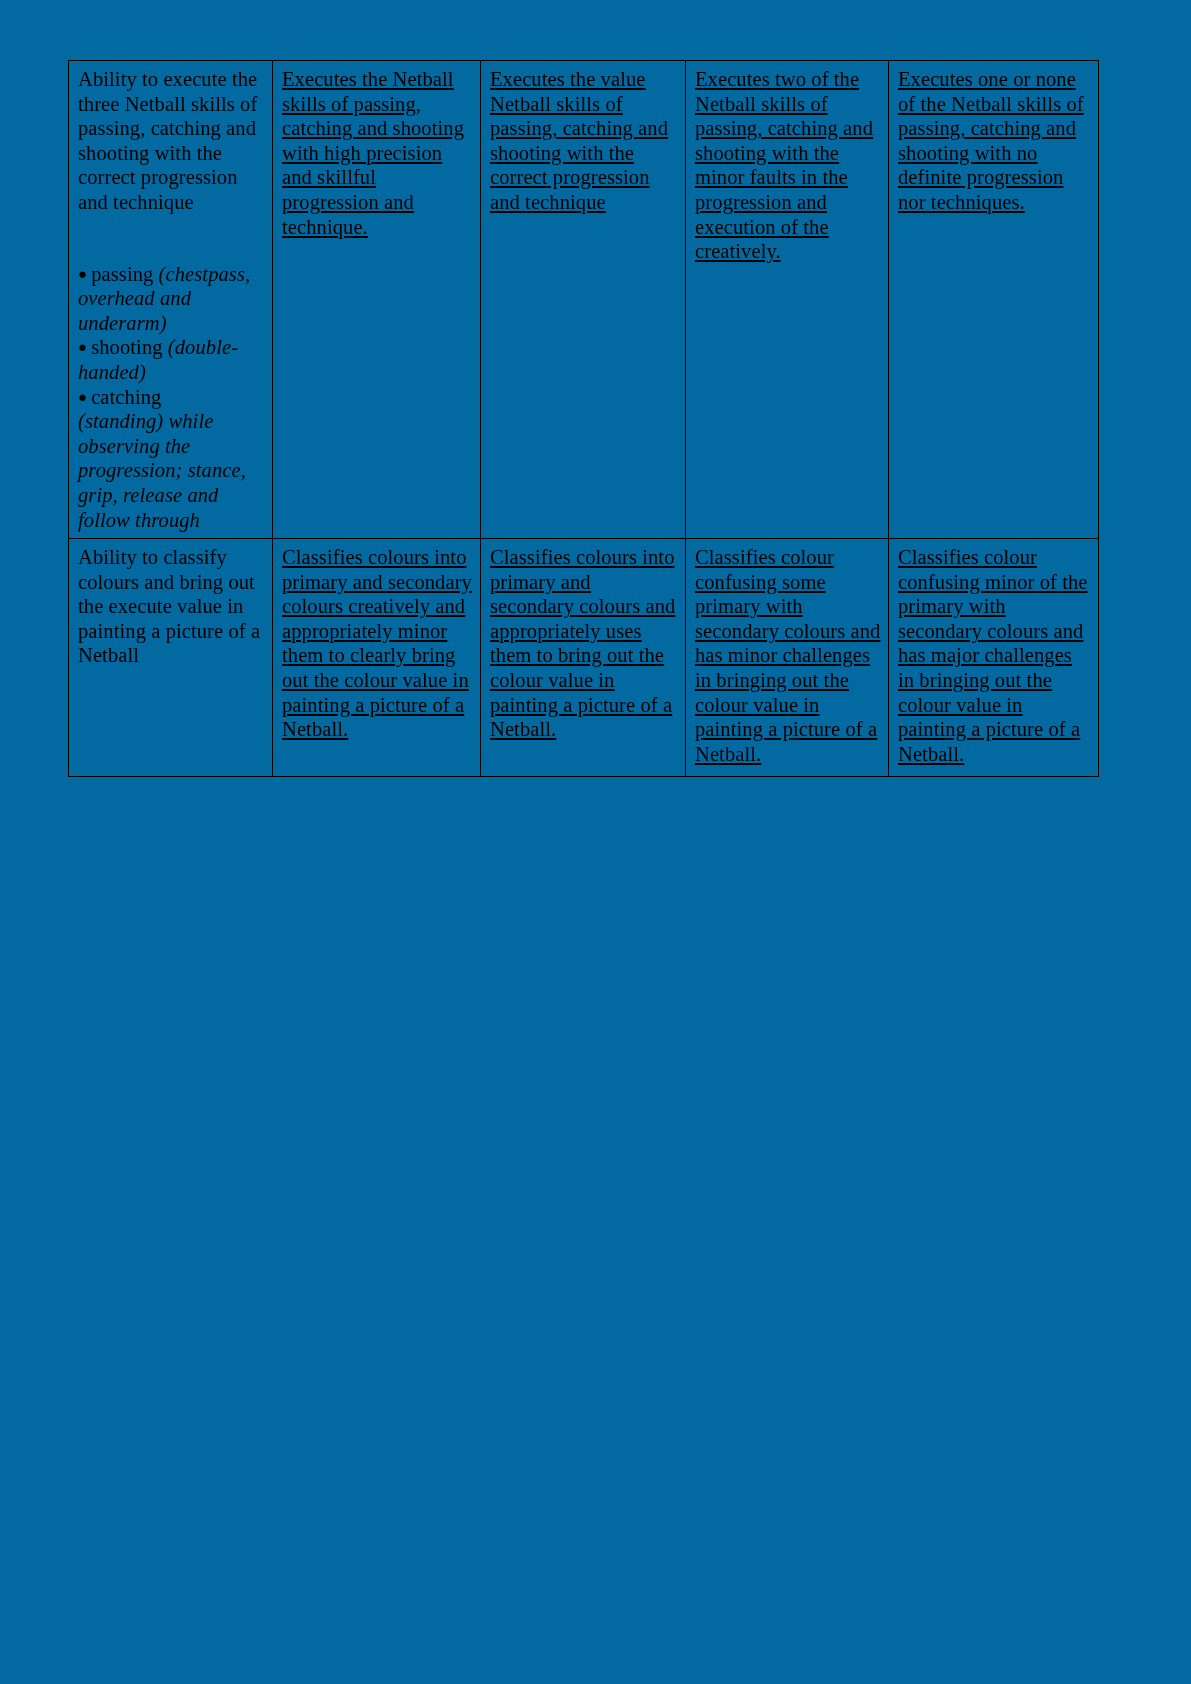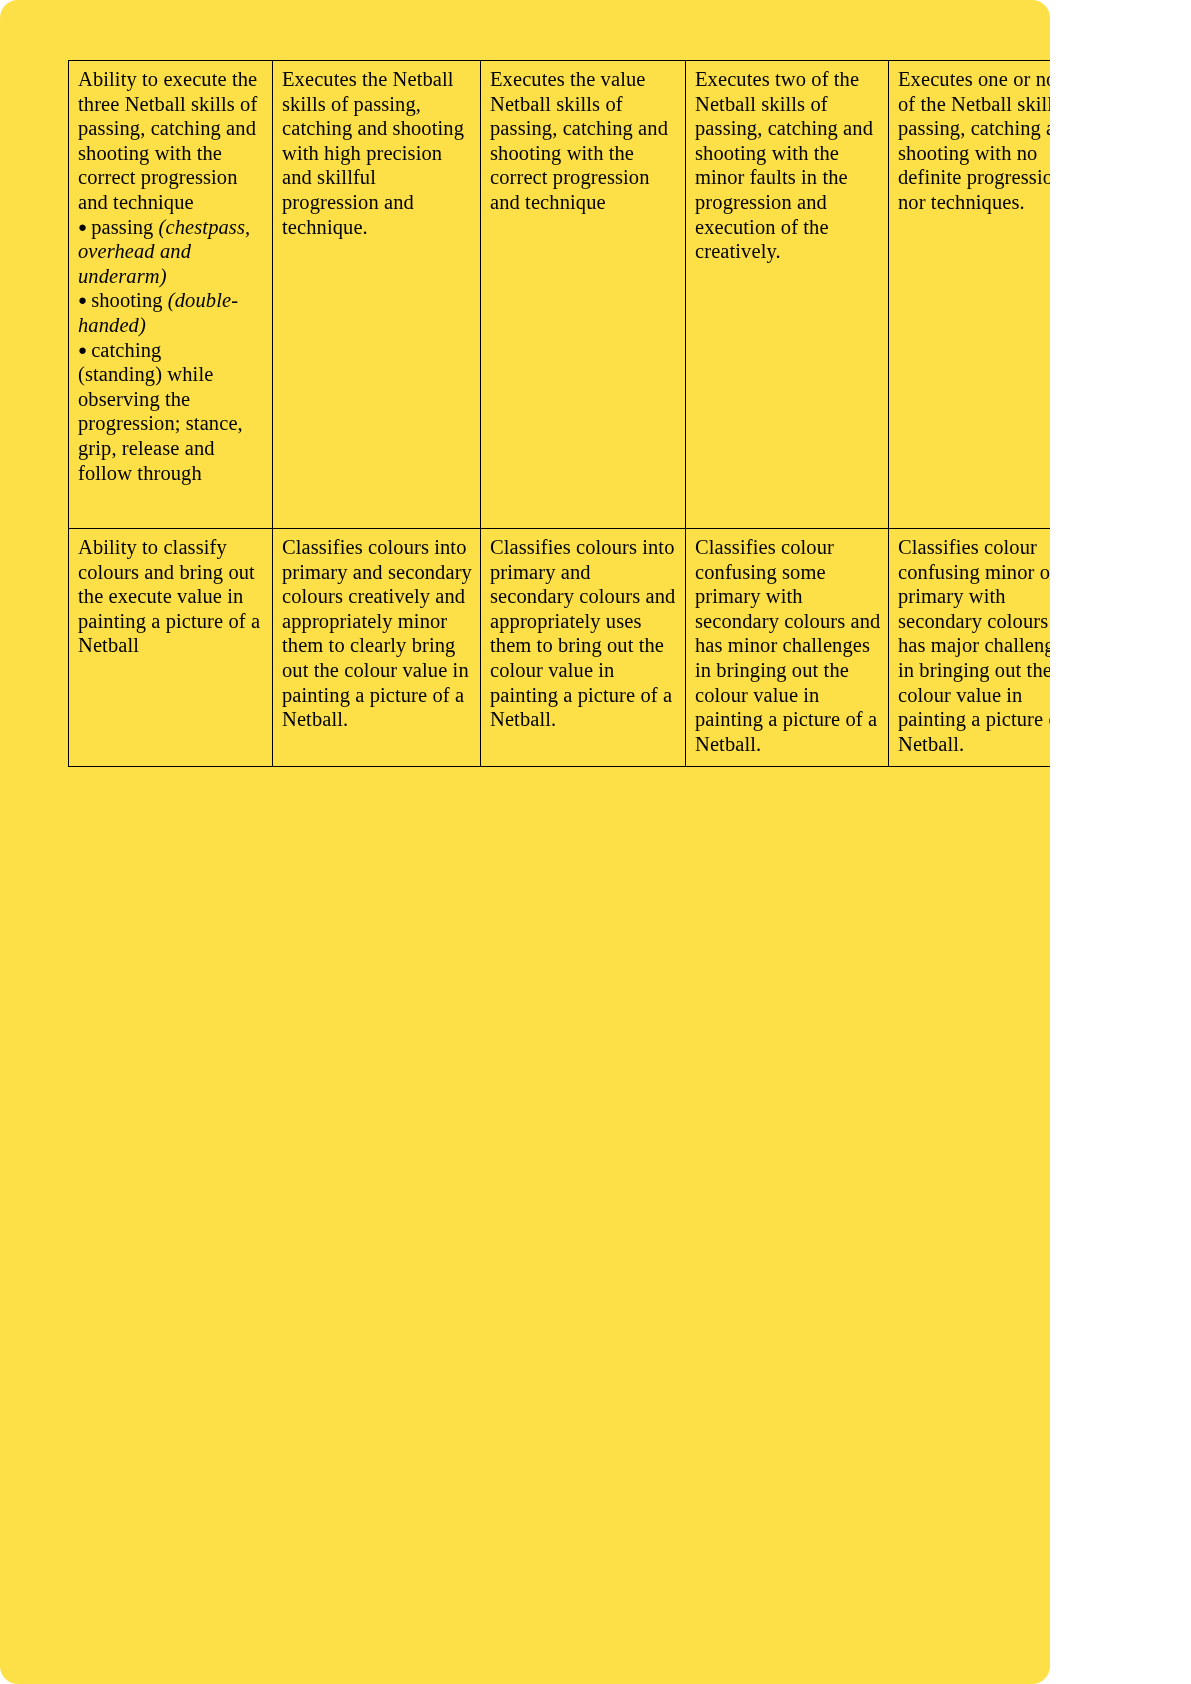--- a/index.html
+++ b/index.html
@@ -10,25 +10,24 @@
   body {
     width: 1191px;
     height: 1684px;
     font-family: "Liberation Serif", "DejaVu Serif", serif;
     color: #000000;
     -webkit-font-smoothing: none;
   }
 
   .page {
     position: relative;
-    width: 1050px;
+    width: 1191px;
     height: 1684px;
-    background: #fde047;
+    background: #0369a1;
     overflow: hidden;
-    border-radius: 18px;
   }
 
   .rubric-table {
     position: absolute;
     left: 68px;
     top: 60px;
     width: 1030px;
     border-collapse: collapse;
     table-layout: fixed;
     border: 1.5px solid #000000;
@@ -46,49 +45,52 @@
   
   col.c1 { width: 204px; }
   col.c2 { width: 208px; }
   col.c3 { width: 205px; }
   col.c4 { width: 203px; }
   col.c5 { width: 210px; }
 
   .cell-text {
     display: block;
     white-space: pre-line;
+    text-decoration: underline;
   }
 
   .crit-head {
     display: block;
     white-space: pre-line;
   }
 
   .bullet-list {
     display: block;
+    margin-top: 47px;
   }
 
   .bullet-line {
     display: block;
     white-space: pre-line;
     text-indent: 0;
   }
 
   .bullet-line .dot {
     font-size: 15px;
     vertical-align: 2px;
     padding-right: 4px;
   }
 
   .ital {
     font-style: italic;
   }
 
   .ital-block {
     display: block;
+    font-style: italic;
     white-space: pre-line;
   }
 
   .row1 td { height: 455px; }
   .row2 td { height: 225px; }
 </style>
 </head>
 <body>
 
 <div class="page">

